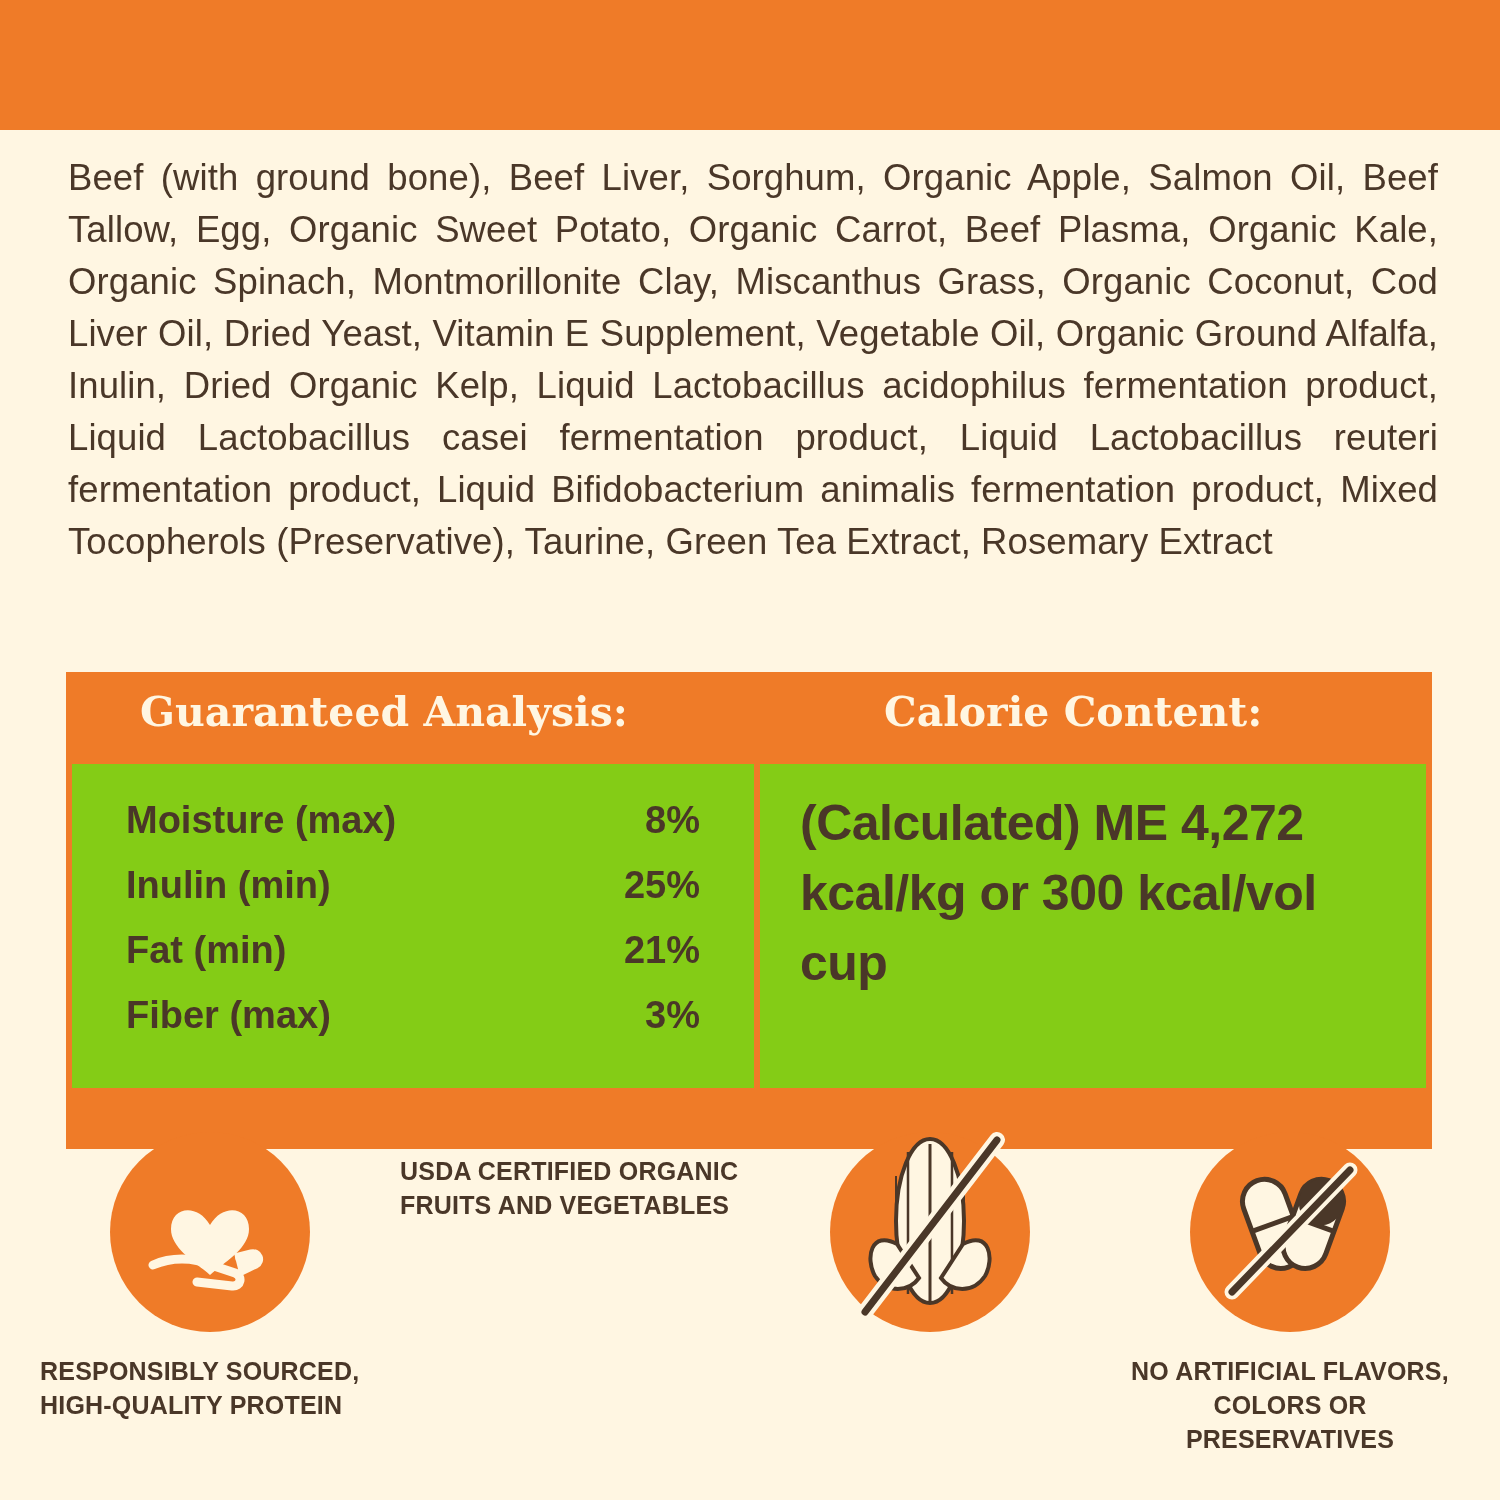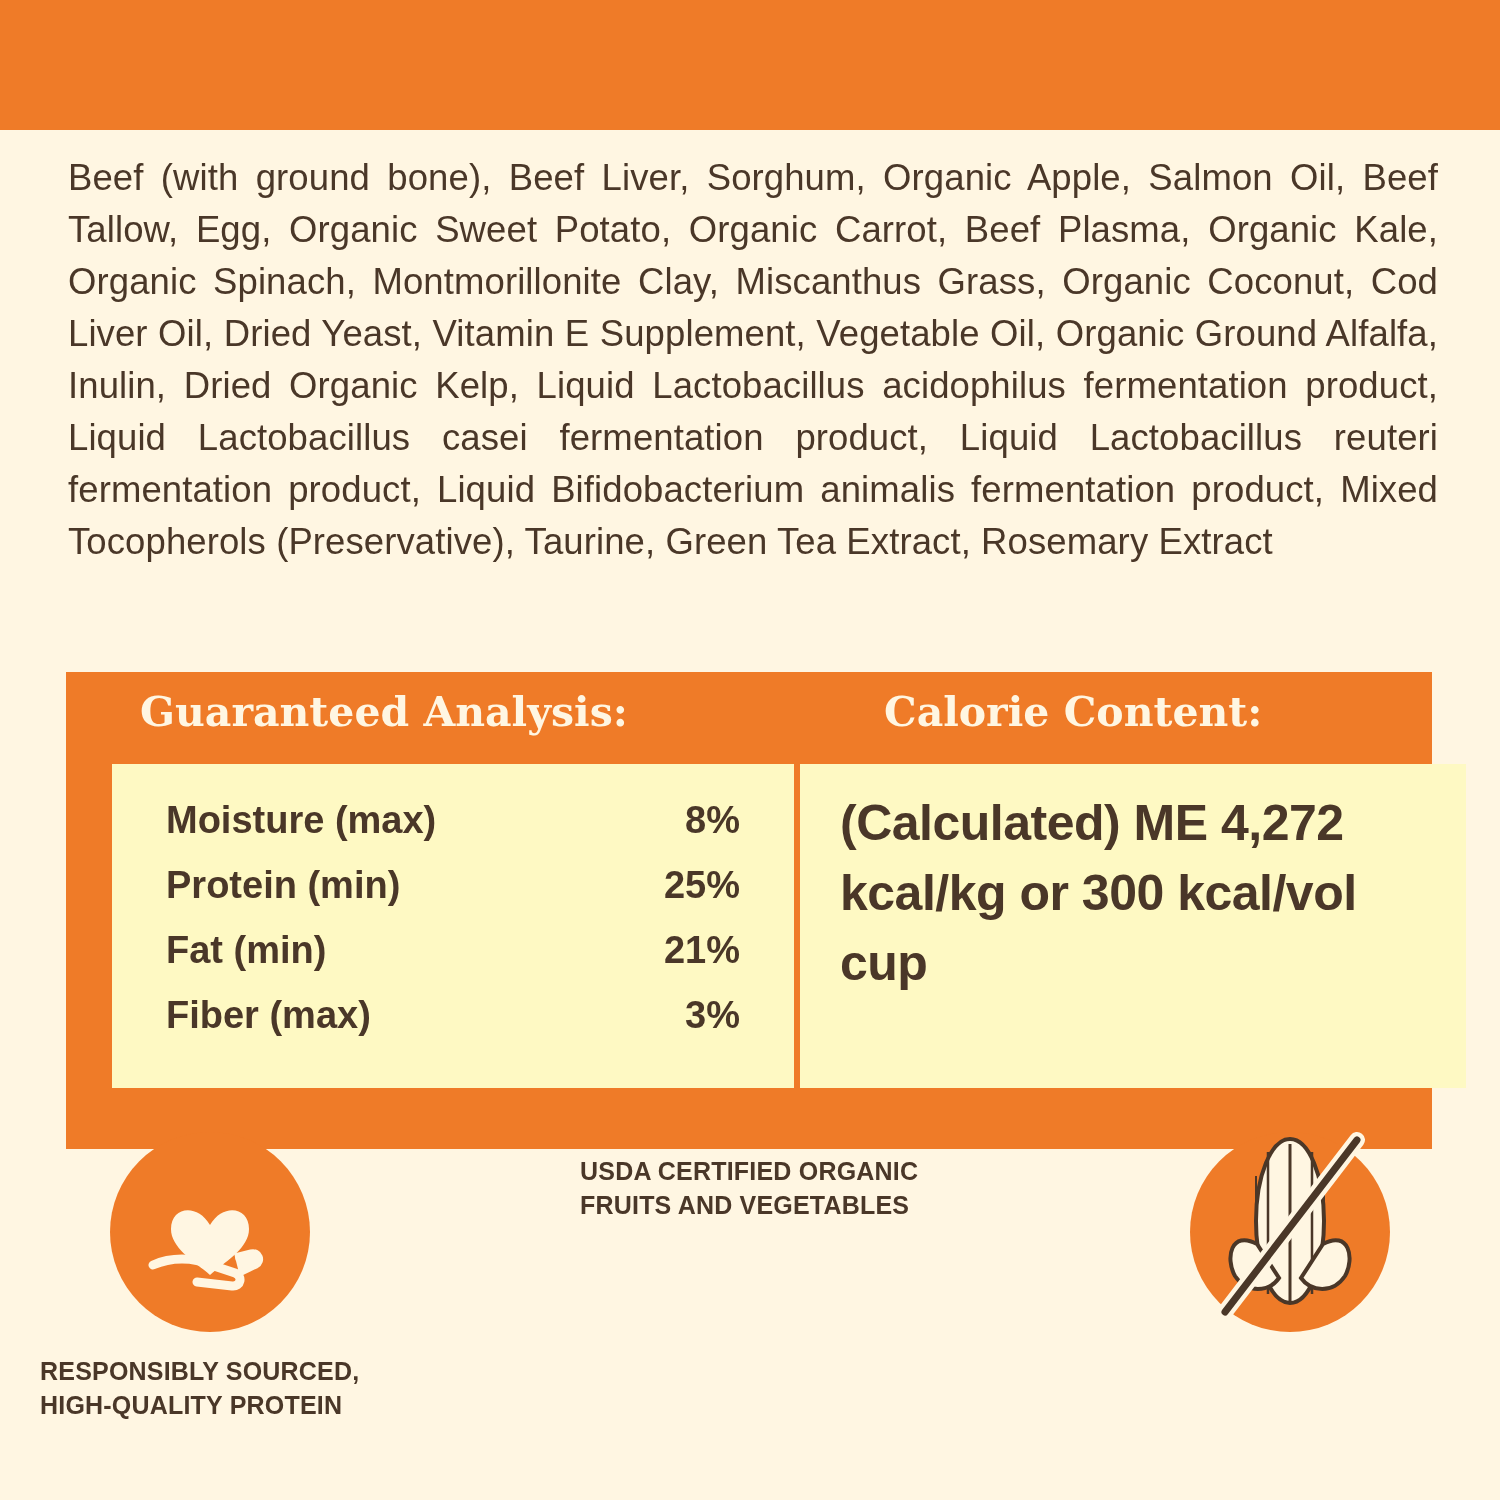--- a/index.html
+++ b/index.html
@@ -73,23 +73,22 @@
     font-weight: bold;
     font-size: 41px;
     color: #FFF6E2;
     white-space: nowrap;
   }
   .analysis-left-head { left: 74px; }
   .analysis-right-head { left: 818px; }
 
   .panel {
     position: absolute;
-    background: #fef9c3;
-    box-sizing: border-box;
-    margin-left: 40px;
+    background: #84cc16;
+    box-sizing: border-box;
   }
   .panel-left {
     left: 6px;
     top: 92px;
     width: 682px;
     height: 324px;
   }
   .panel-right {
     left: 694px;
     top: 92px;
@@ -246,21 +245,21 @@
     <div class="analysis-right-head">Calorie Content:</div>
 
     <div class="panel panel-left">
       <table class="ga-table">
         <tbody>
             <tr>
           <td>Moisture (max)</td>
           <td class="val">8%</td>
         </tr>
         <tr>
-          <td>Protein (min)</td>
+          <td>Inulin (min)</td>
           <td class="val">25%</td>
         </tr>
         <tr>
           <td>Fat (min)</td>
           <td class="val">21%</td>
         </tr>
         <tr>
           <td>Fiber (max)</td>
           <td class="val">3%</td>
         </tr>
@@ -298,15 +297,33 @@
           <path d="M73 26 L73 168 M117 26 L117 168" stroke="#4A3728" stroke-width="2.5"></path>
           <path d="M61 50 L61 160 M129 50 L129 160" stroke="#4A3728" stroke-width="2"></path>
           <path d="M62 118 C36 104, 30 132, 40 150 C52 168, 74 166, 84 152 Z" fill="#FFF6E2" stroke="#4A3728" stroke-width="4"></path>
           <path d="M128 118 C154 104, 160 132, 150 150 C138 168, 116 166, 106 152 Z" fill="#FFF6E2" stroke="#4A3728" stroke-width="4"></path>
           <line x1="30" y1="186" x2="162" y2="14" stroke="#FFF6E2" stroke-width="16" stroke-linecap="round"></line>
           <line x1="30" y1="186" x2="162" y2="14" stroke="#4A3728" stroke-width="7" stroke-linecap="round"></line>
         </svg>
       </div>
     </div>
 
+    <div class="badge badge-4">
+      <div class="badge-circle">
+        <svg width="160" height="160" viewBox="0 0 160 160" aria-hidden="true">
+          <g transform="rotate(-20 62 70)">
+            <rect x="40" y="26" width="44" height="92" rx="22" fill="#FFF6E2" stroke="#4A3728" stroke-width="5"></rect>
+            <line x1="40" y1="72" x2="84" y2="72" stroke="#4A3728" stroke-width="5"></line>
+          </g>
+          <g transform="rotate(20 104 70)">
+            <rect x="82" y="26" width="44" height="92" rx="22" fill="#FFF6E2" stroke="#4A3728" stroke-width="5"></rect>
+            <line x1="82" y1="72" x2="126" y2="72" stroke="#4A3728" stroke-width="5"></line>
+            <rect x="82" y="26" width="44" height="46" rx="22" fill="#4A3728"></rect>
+          </g>
+          <line x1="22" y1="140" x2="140" y2="18" stroke="#FFF6E2" stroke-width="15" stroke-linecap="round"></line>
+          <line x1="22" y1="140" x2="140" y2="18" stroke="#4A3728" stroke-width="7" stroke-linecap="round"></line>
+        </svg>
+      </div>
+      <div class="badge-caption">NO ARTIFICIAL FLAVORS, COLORS OR PRESERVATIVES</div>
+    </div>
 
   </div>
 </div>
 
 </body></html>

